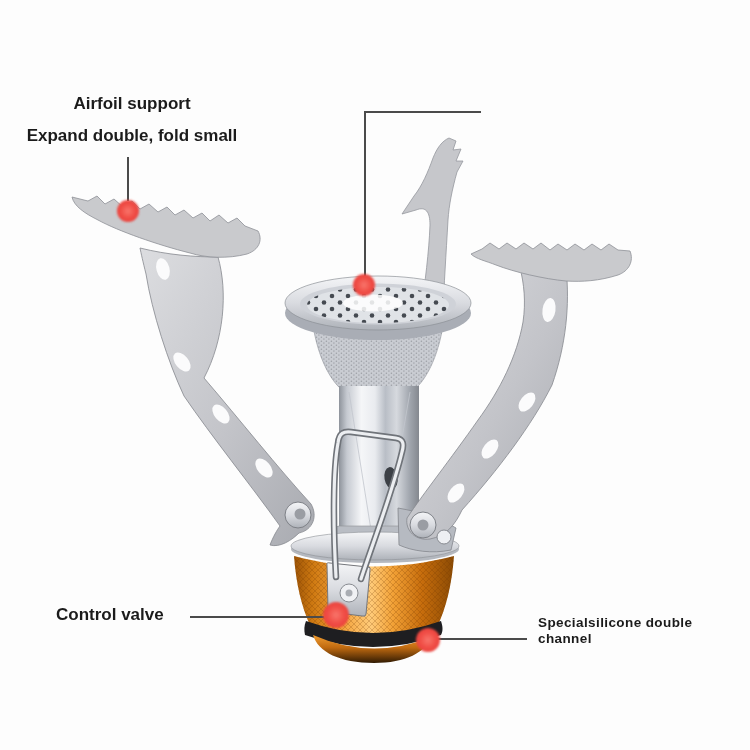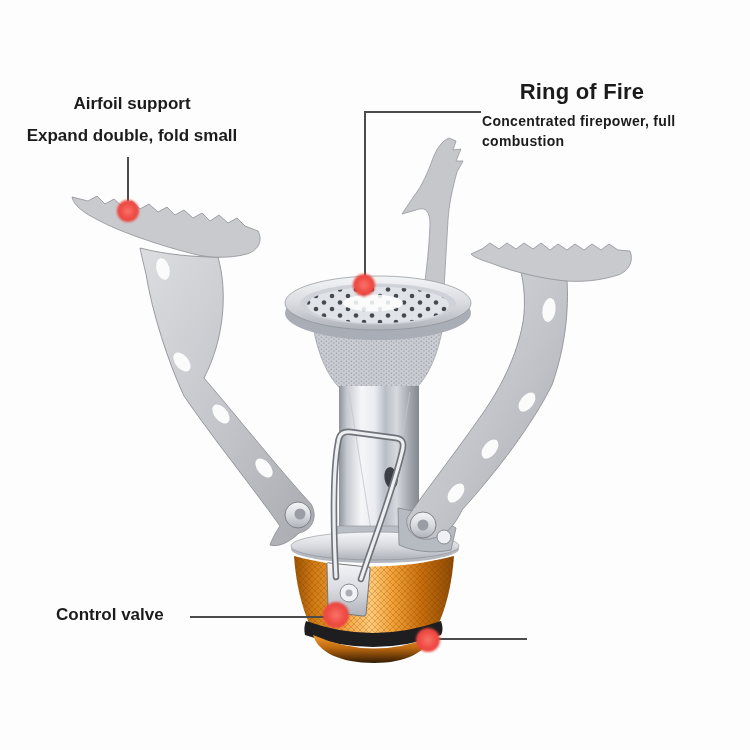--- a/index.html
+++ b/index.html
@@ -182,25 +182,22 @@
       <circle cx="336" cy="615" r="13" fill="url(#dotGrad)"></circle>
       <circle cx="428" cy="640" r="12" fill="url(#dotGrad)"></circle>
     </g>
   </svg>
 
   <div class="label" id="lbl-airfoil">
     <div class="t">Airfoil support</div>
     <div class="t">Expand double, fold small</div>
   </div>
 
-  <div class="label" id="lbl-ring">
-    <div class="t">Ring of Fire</div>
-    <div class="small">Concentrated firepower, full combustion</div>
-  </div>
 
   <div class="label" id="lbl-control">
     <span>Control valve</span>
   </div>
 
   <div class="label" id="lbl-leak">
+    <div class="small">Specialsilicone double channel</div>
   </div>
 
 </div>
 
 </body></html>

